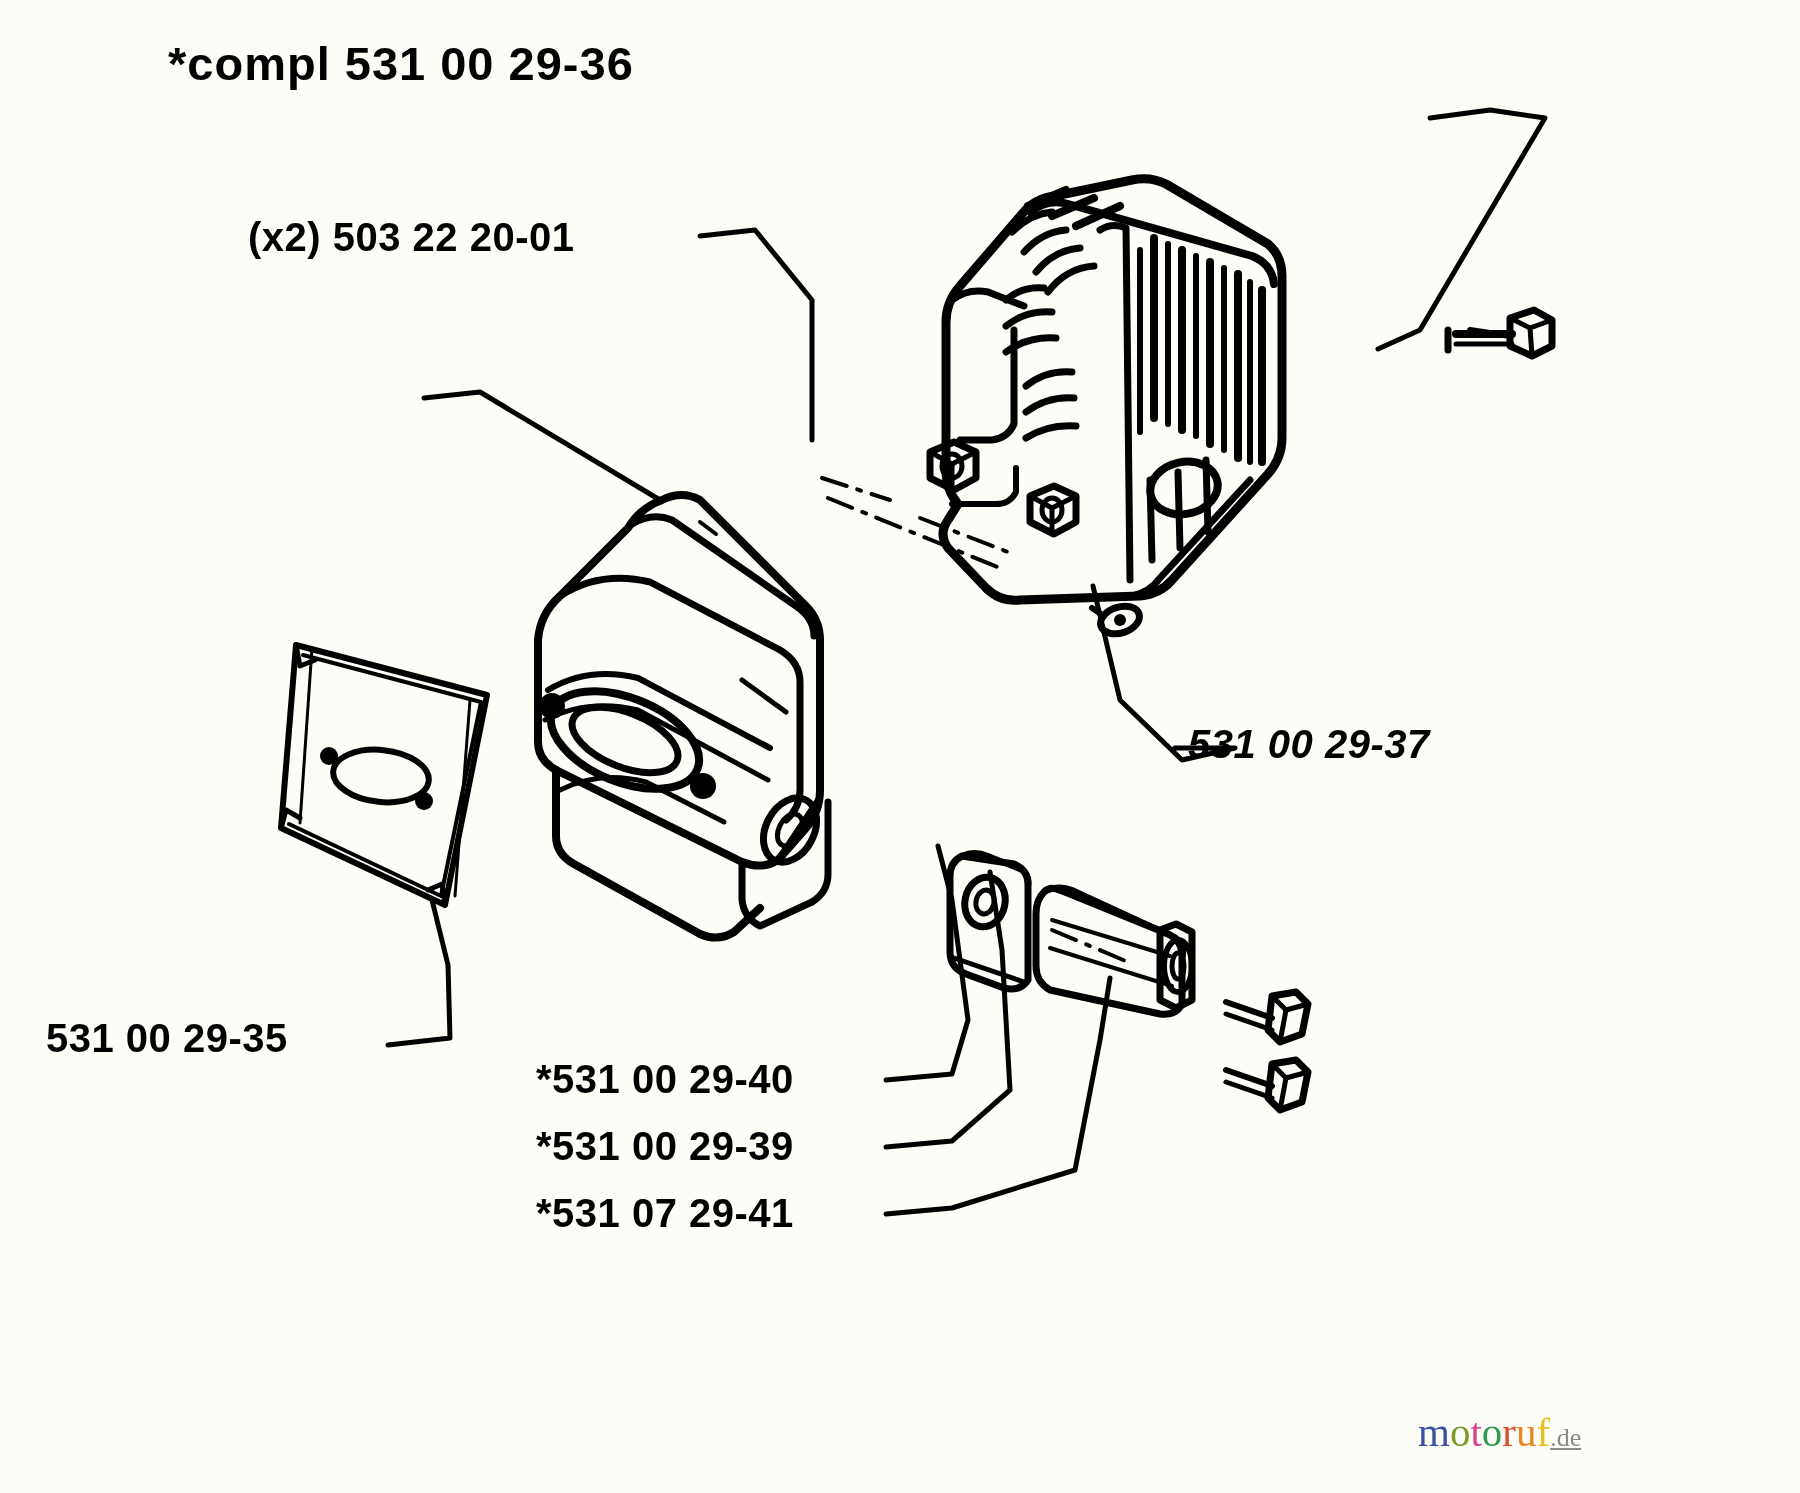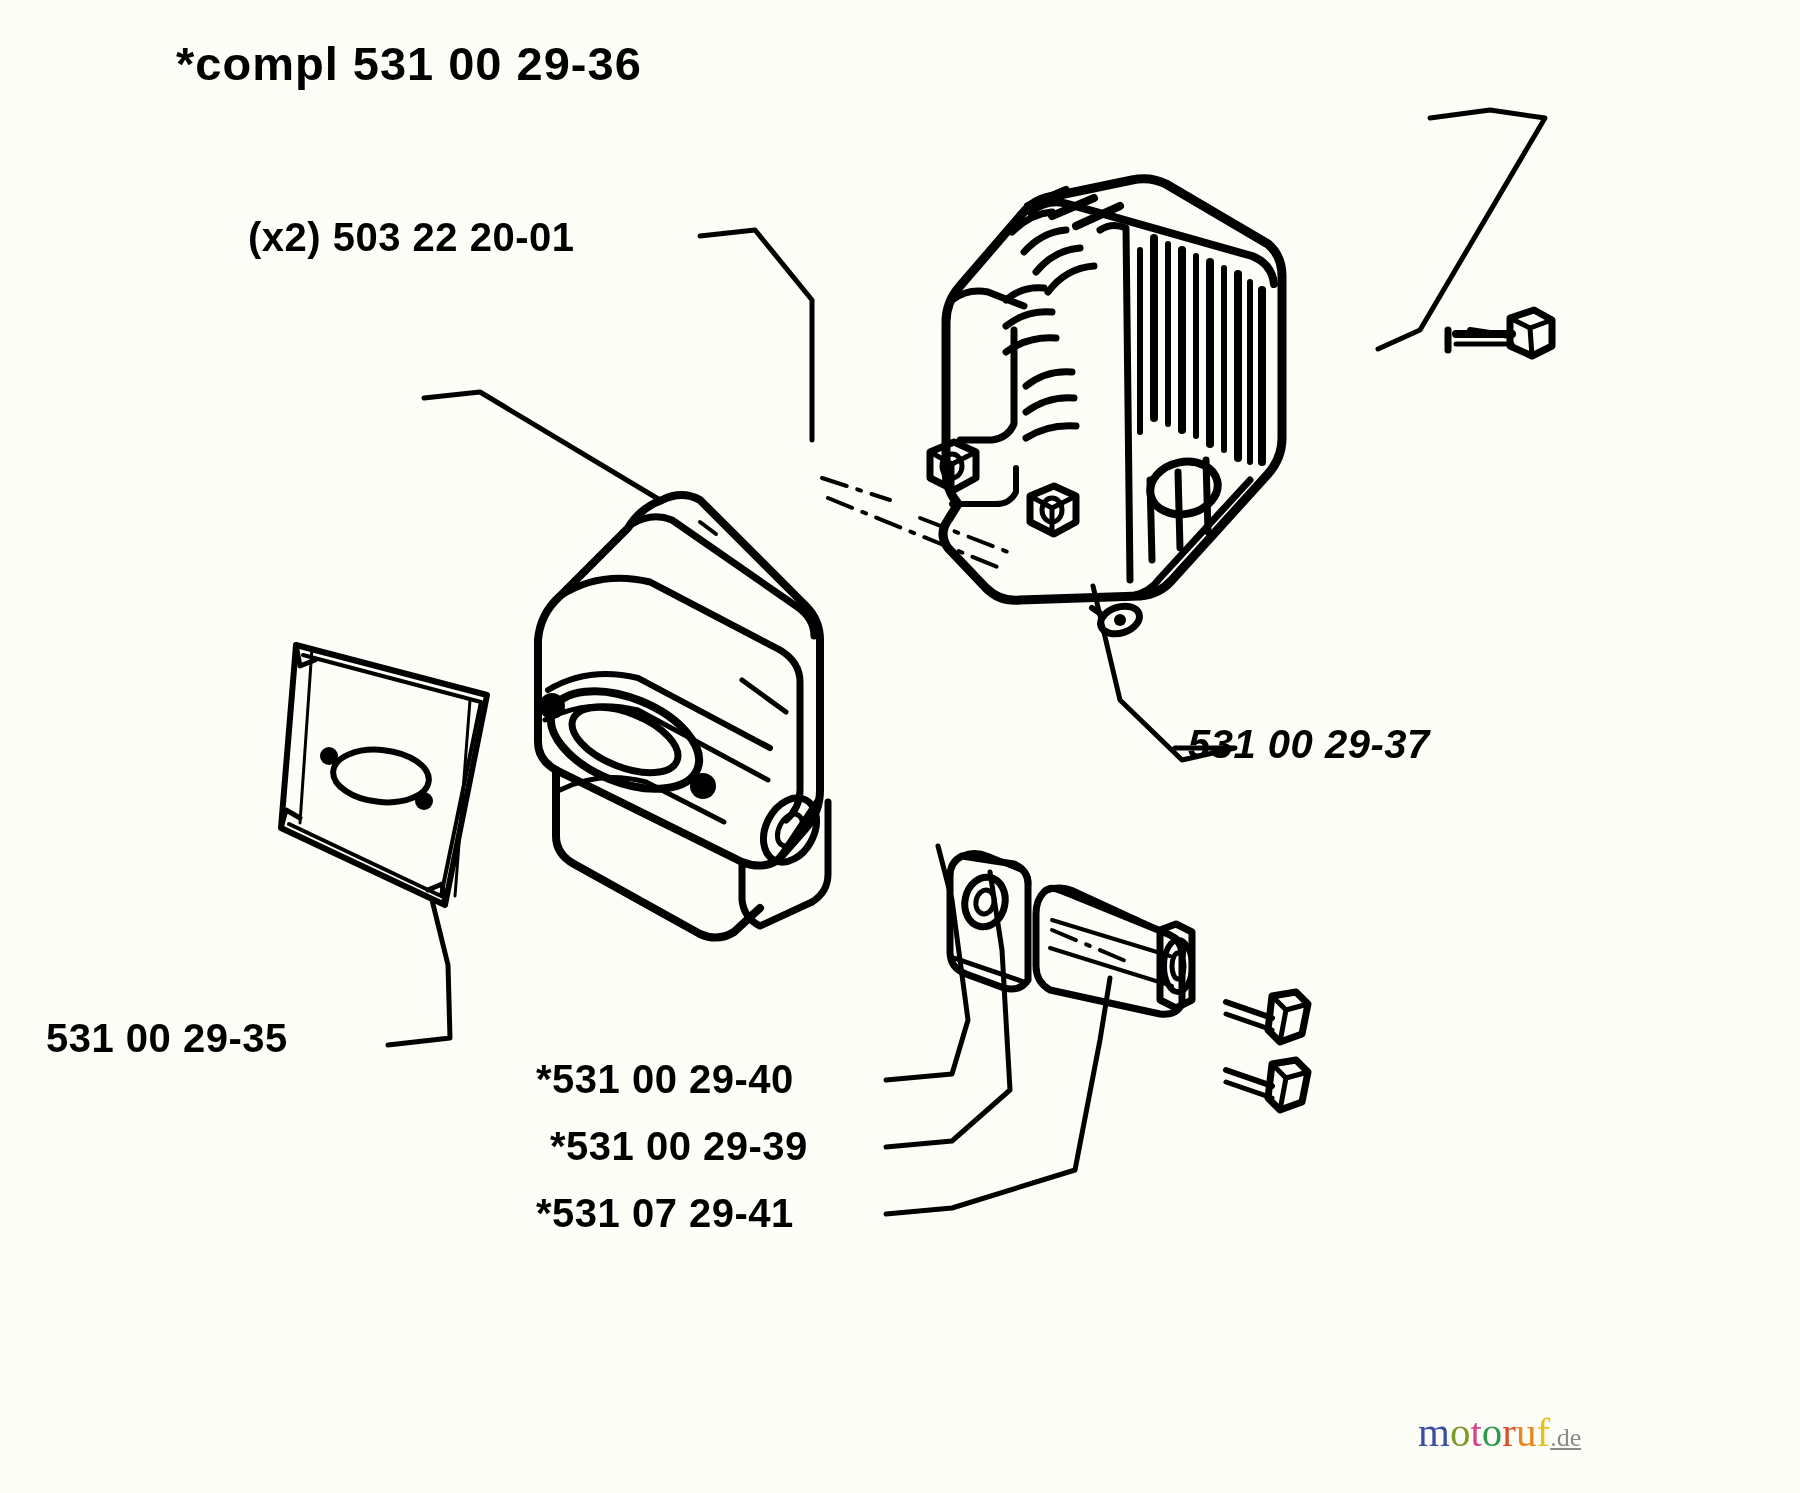--- a/index.html
+++ b/index.html
@@ -12,31 +12,31 @@
   #stage{position:absolute;inset:0;width:1800px;height:1493px;}
   .label{
     position:absolute;
     font-family:"Liberation Sans", sans-serif;
     font-weight:bold;
     color:#000;
     white-space:nowrap;
     letter-spacing:0.5px;
   }
   #title{
-    left:176px;top:36px;
+    left:168px;top:36px;
     font-size:47px;
     letter-spacing:1px;
   }
   #lbl-3836{left:1070px;top:100px;font-size:40px;}
   #lbl-5032{left:248px;top:215px;font-size:40px;text-align:right;}
   #lbl-2936{left:62px;top:375px;font-size:40px;}
   #lbl-2937{left:1188px;top:722px;font-size:40px;font-style:italic;}
   #lbl-2935{left:46px;top:1016px;font-size:40px;}
   #lbl-2940{left:536px;top:1057px;font-size:40px;}
-  #lbl-2939{left:550px;top:1124px;font-size:40px;}
+  #lbl-2939{left:536px;top:1124px;font-size:40px;}
   #lbl-2941{left:536px;top:1191px;font-size:40px;}
 
   #watermark{
     position:absolute;left:1418px;top:1412px;
     font-family:"Liberation Serif", serif;
     font-size:41px;
     white-space:nowrap;
     line-height:1;
   }
   #watermark span{letter-spacing:0px;}

